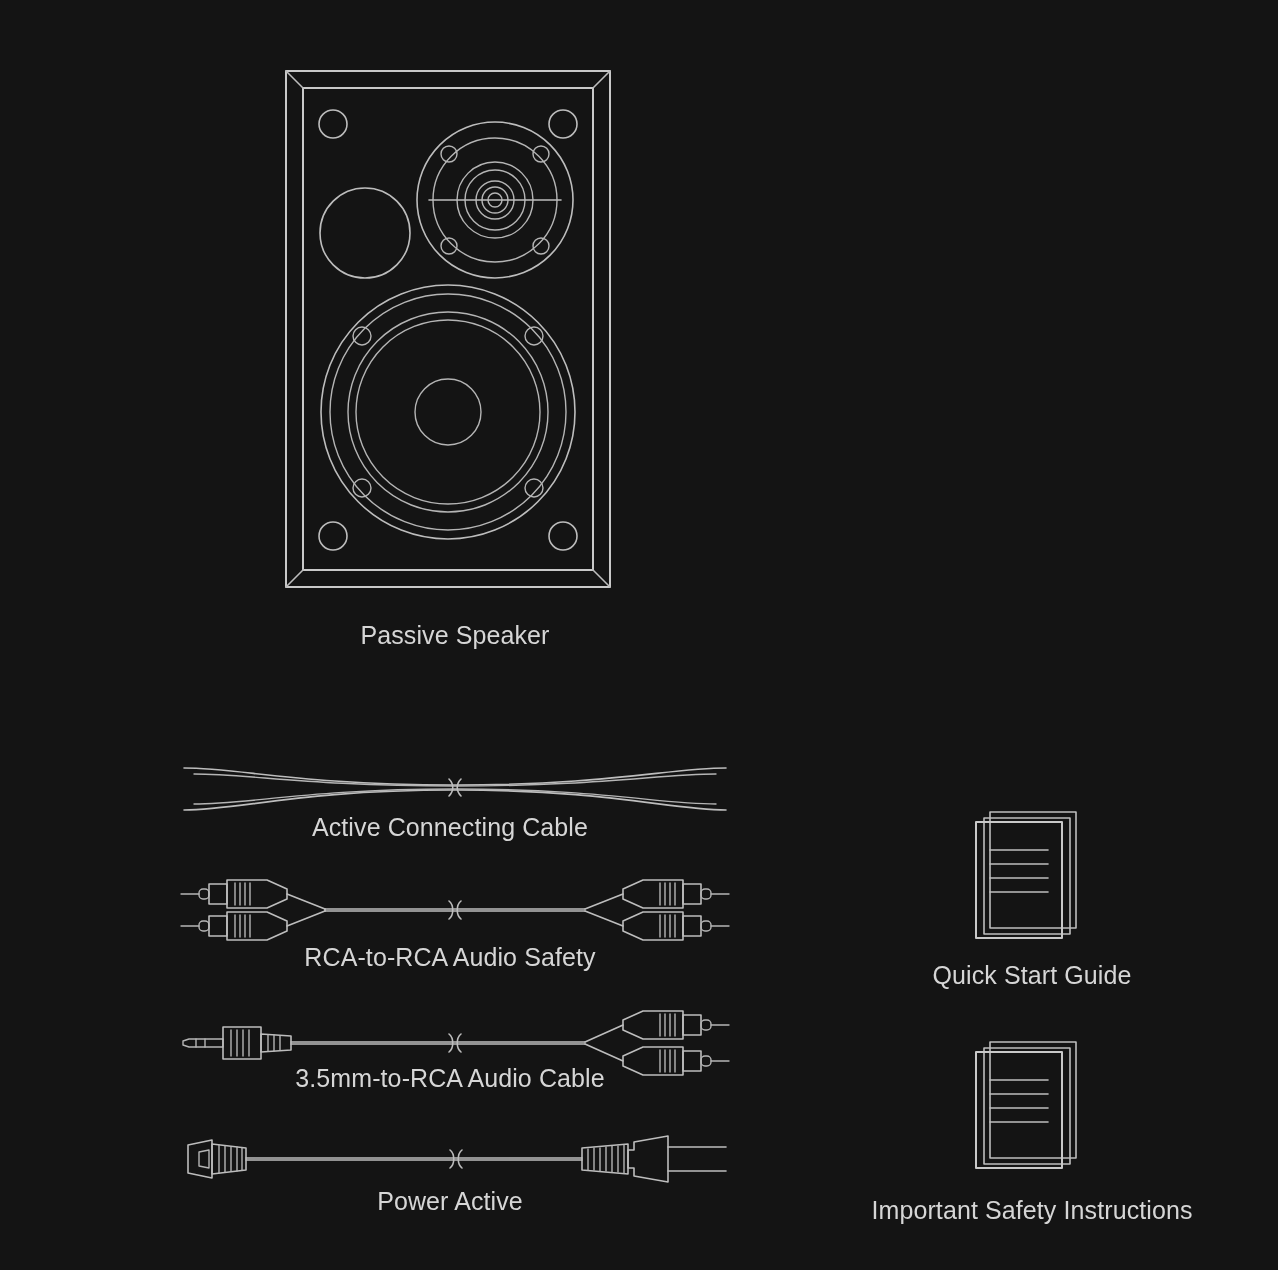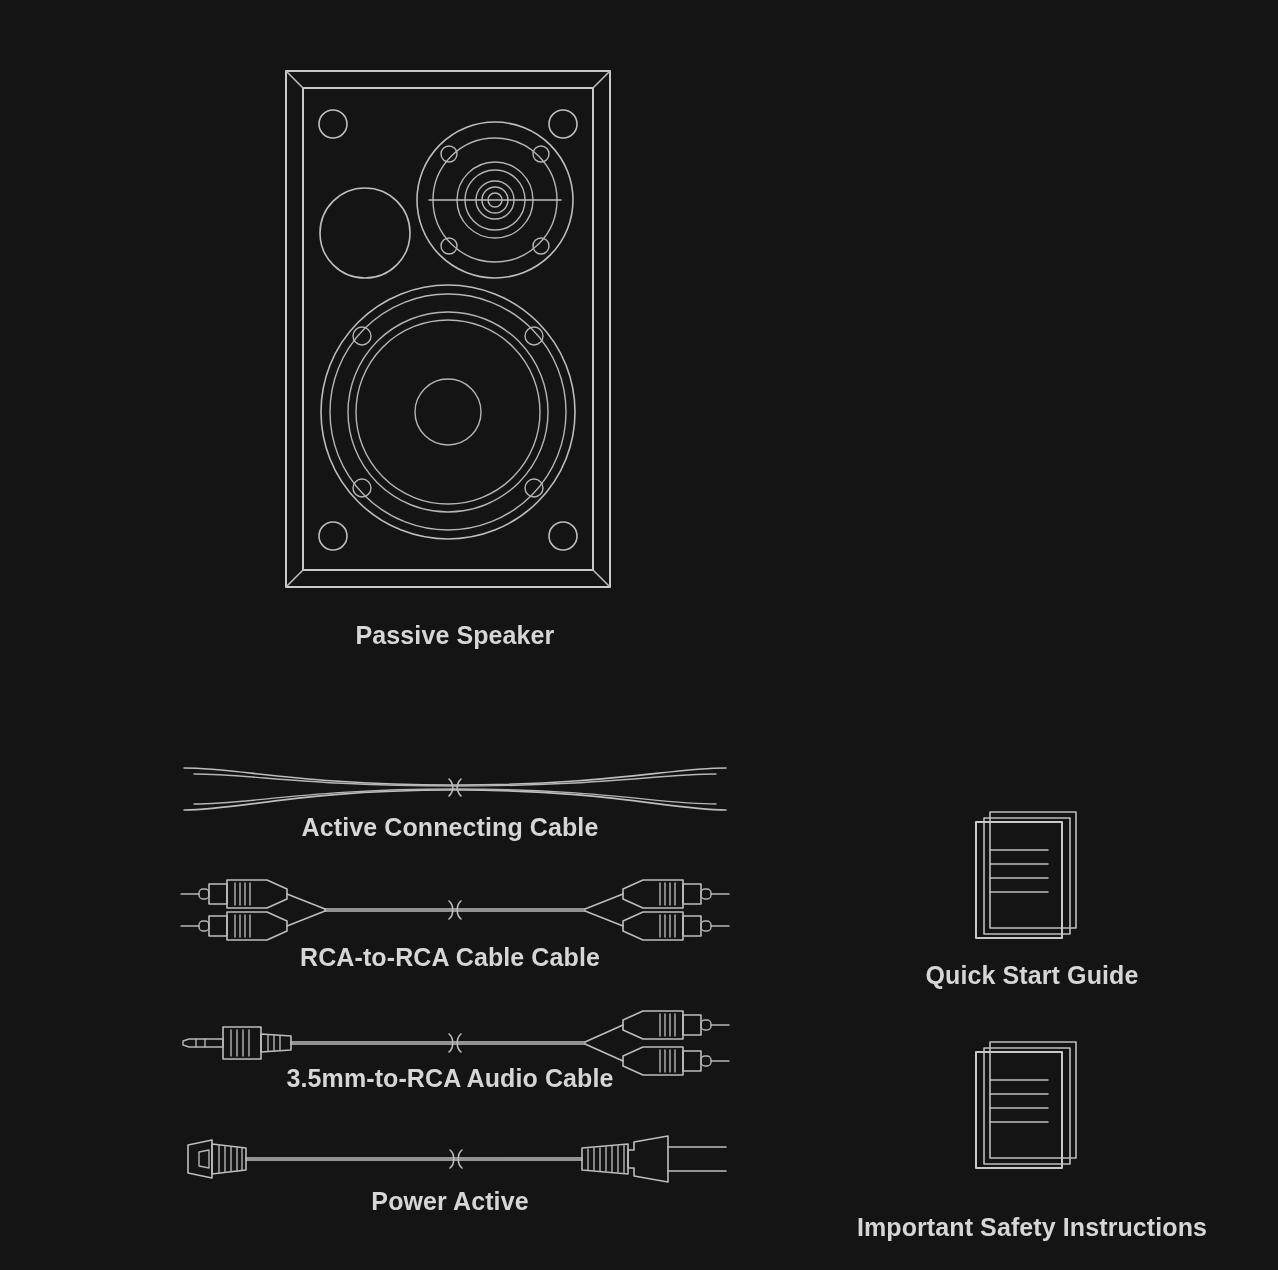--- a/index.html
+++ b/index.html
@@ -33,21 +33,20 @@
   }
   .caption {
     position: absolute;
     text-align: center;
     color: #d6d6d6;
     font-size: 25px;
     letter-spacing: 0.1px;
     line-height: 1;
     white-space: nowrap;
     user-select: none;
-    font-weight: bold;
   }
 
   
   #passive-speaker { left: 283px; top: 68px; }
   #active-speaker  { left: 712px; top: 72px; }
 
   #passive-speaker-caption { left: 255px;  top: 623px; width: 400px; }
   #active-speaker-caption  { left: 682px;  top: 623px; width: 400px; }
 
   
@@ -61,21 +60,21 @@
   #aux-to-rca-cable-caption { left: 250px; top: 1066px; width: 400px; }
 
   #power-cable { left: 182px; top: 1132px; }
   #power-cable-caption { left: 250px; top: 1189px; width: 400px; }
 
   
   #quick-start-guide { left: 968px; top: 808px; }
   #quick-start-guide-caption { left: 832px; top: 963px; width: 400px; }
 
   #safety-instructions { left: 968px; top: 1038px; }
-  #safety-instructions-caption { left: 832px; top: 1198px; width: 400px; margin-top: 17px; }
+  #safety-instructions-caption { left: 832px; top: 1198px; width: 400px; }
 
   
   svg .ln {
     fill: none;
     stroke: #c9c9c9;
     stroke-width: 2;
     stroke-linecap: round;
     stroke-linejoin: round;
   }
   svg .ln-thin {
@@ -225,21 +224,21 @@
         <path class="ln-thin" d="M508 41 L526 41 L526 61 L508 61 Z"></path>
         <rect class="ln-fine" x="526" y="46" width="10" height="10" rx="4"></rect>
         <line class="ln-fine" x1="536" y1="51" x2="554" y2="51"></line>
         <line class="ln-fine" x1="485" y1="40" x2="485" y2="62"></line>
         <line class="ln-fine" x1="490" y1="40" x2="490" y2="62"></line>
         <line class="ln-fine" x1="495" y1="40" x2="495" y2="62"></line>
         <line class="ln-fine" x1="500" y1="40" x2="500" y2="62"></line>
       </g>
     </svg>
   </div>
-  <div class="caption" id="rca-to-rca-cable-caption">RCA-to-RCA Cable Cable</div>
+  <div class="caption" id="rca-to-rca-cable-caption">RCA-to-RCA Audio Safety</div>
 
   <div class="item" id="aux-to-rca-cable">
     <svg class="art" width="560" height="66" viewBox="0 0 560 66">
 
       <g>
         <path class="ln-fine" d="M8 31 L8 35 L14 37 L48 37 L48 29 L14 29 Z"></path>
         <line class="ln-fine" x1="21" y1="29" x2="21" y2="37"></line>
         <line class="ln-fine" x1="30" y1="29" x2="30" y2="37"></line>
         <path class="ln-thin" d="M48 17 L86 17 L86 49 L48 49 Z"></path>
         <line class="ln-fine" x1="56" y1="20" x2="56" y2="46"></line>

